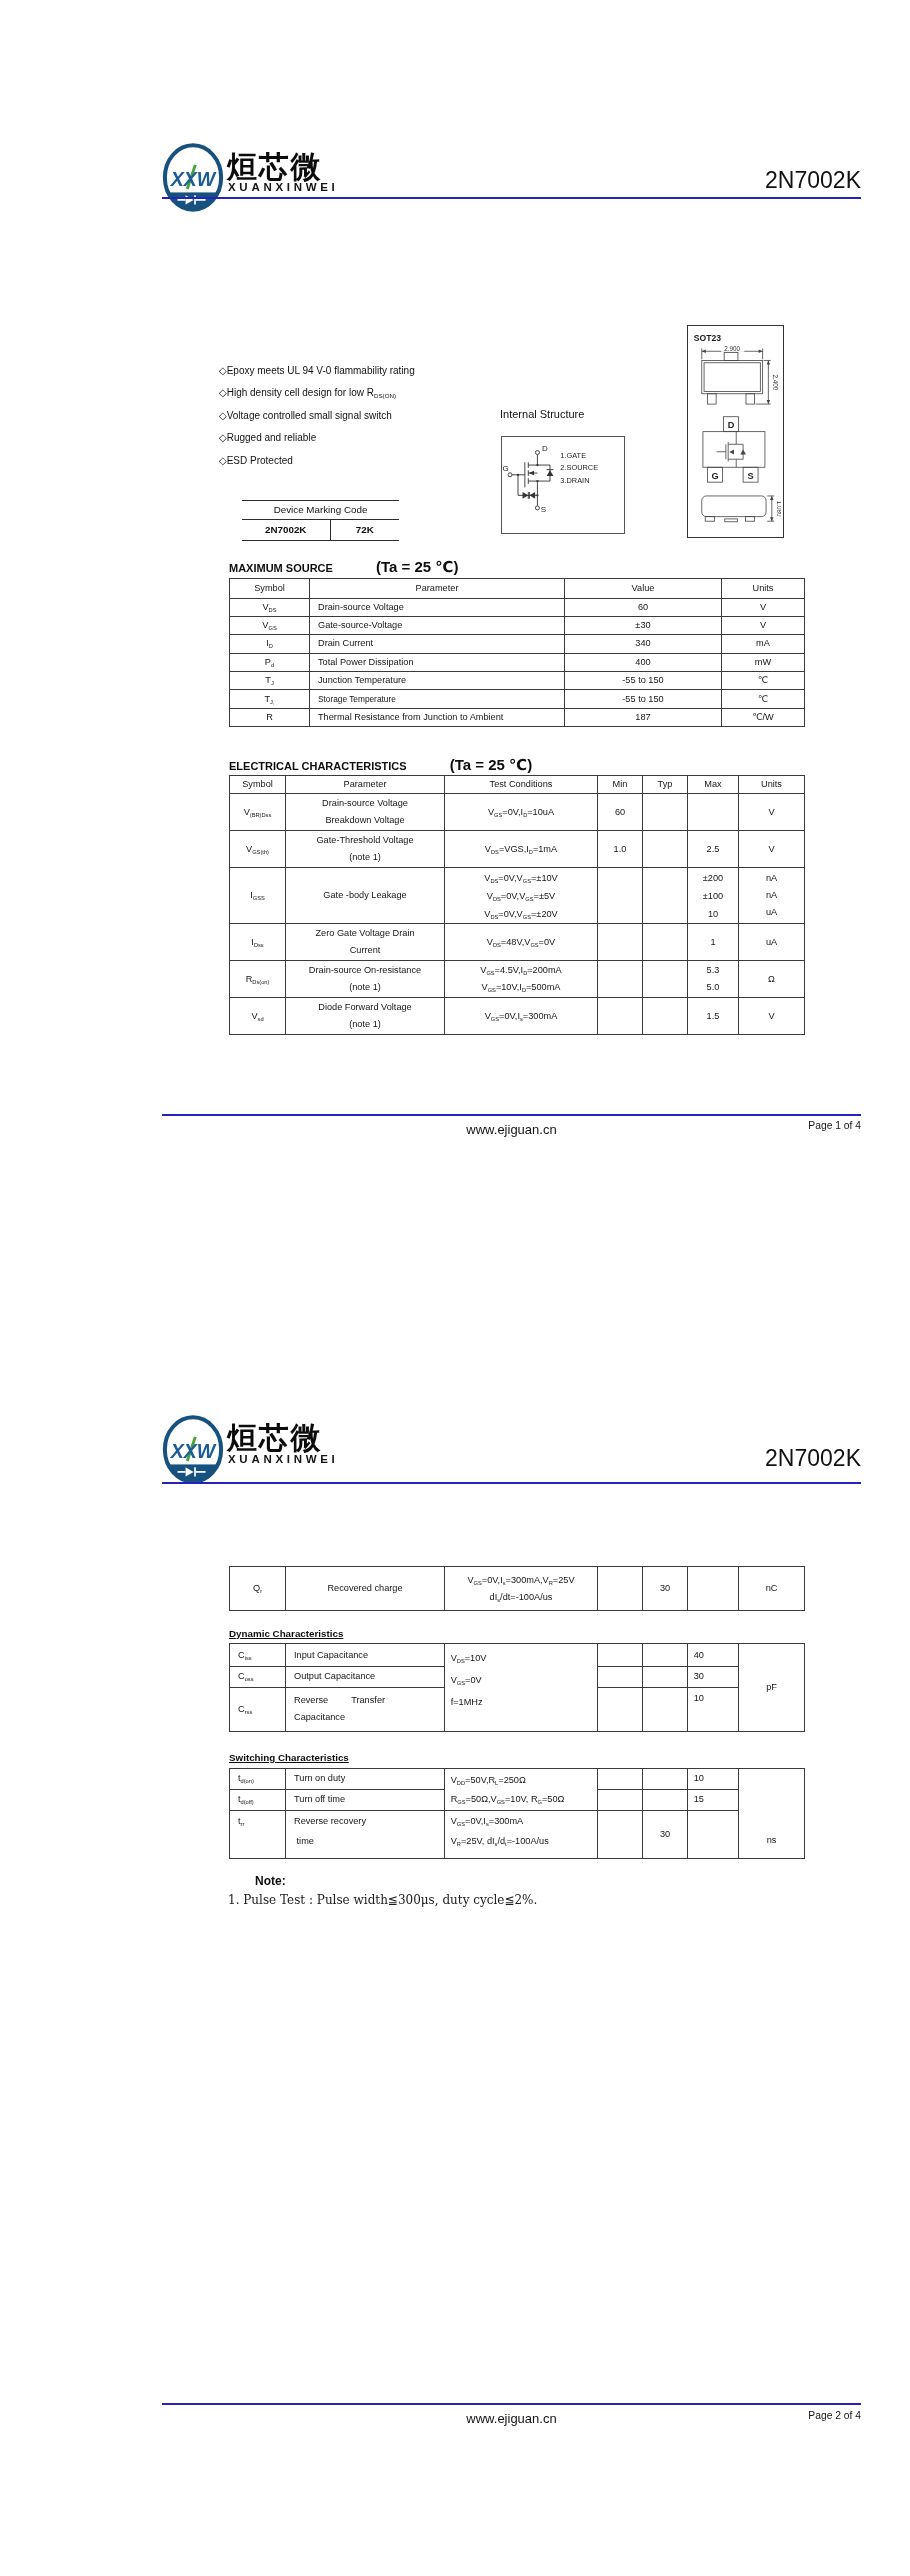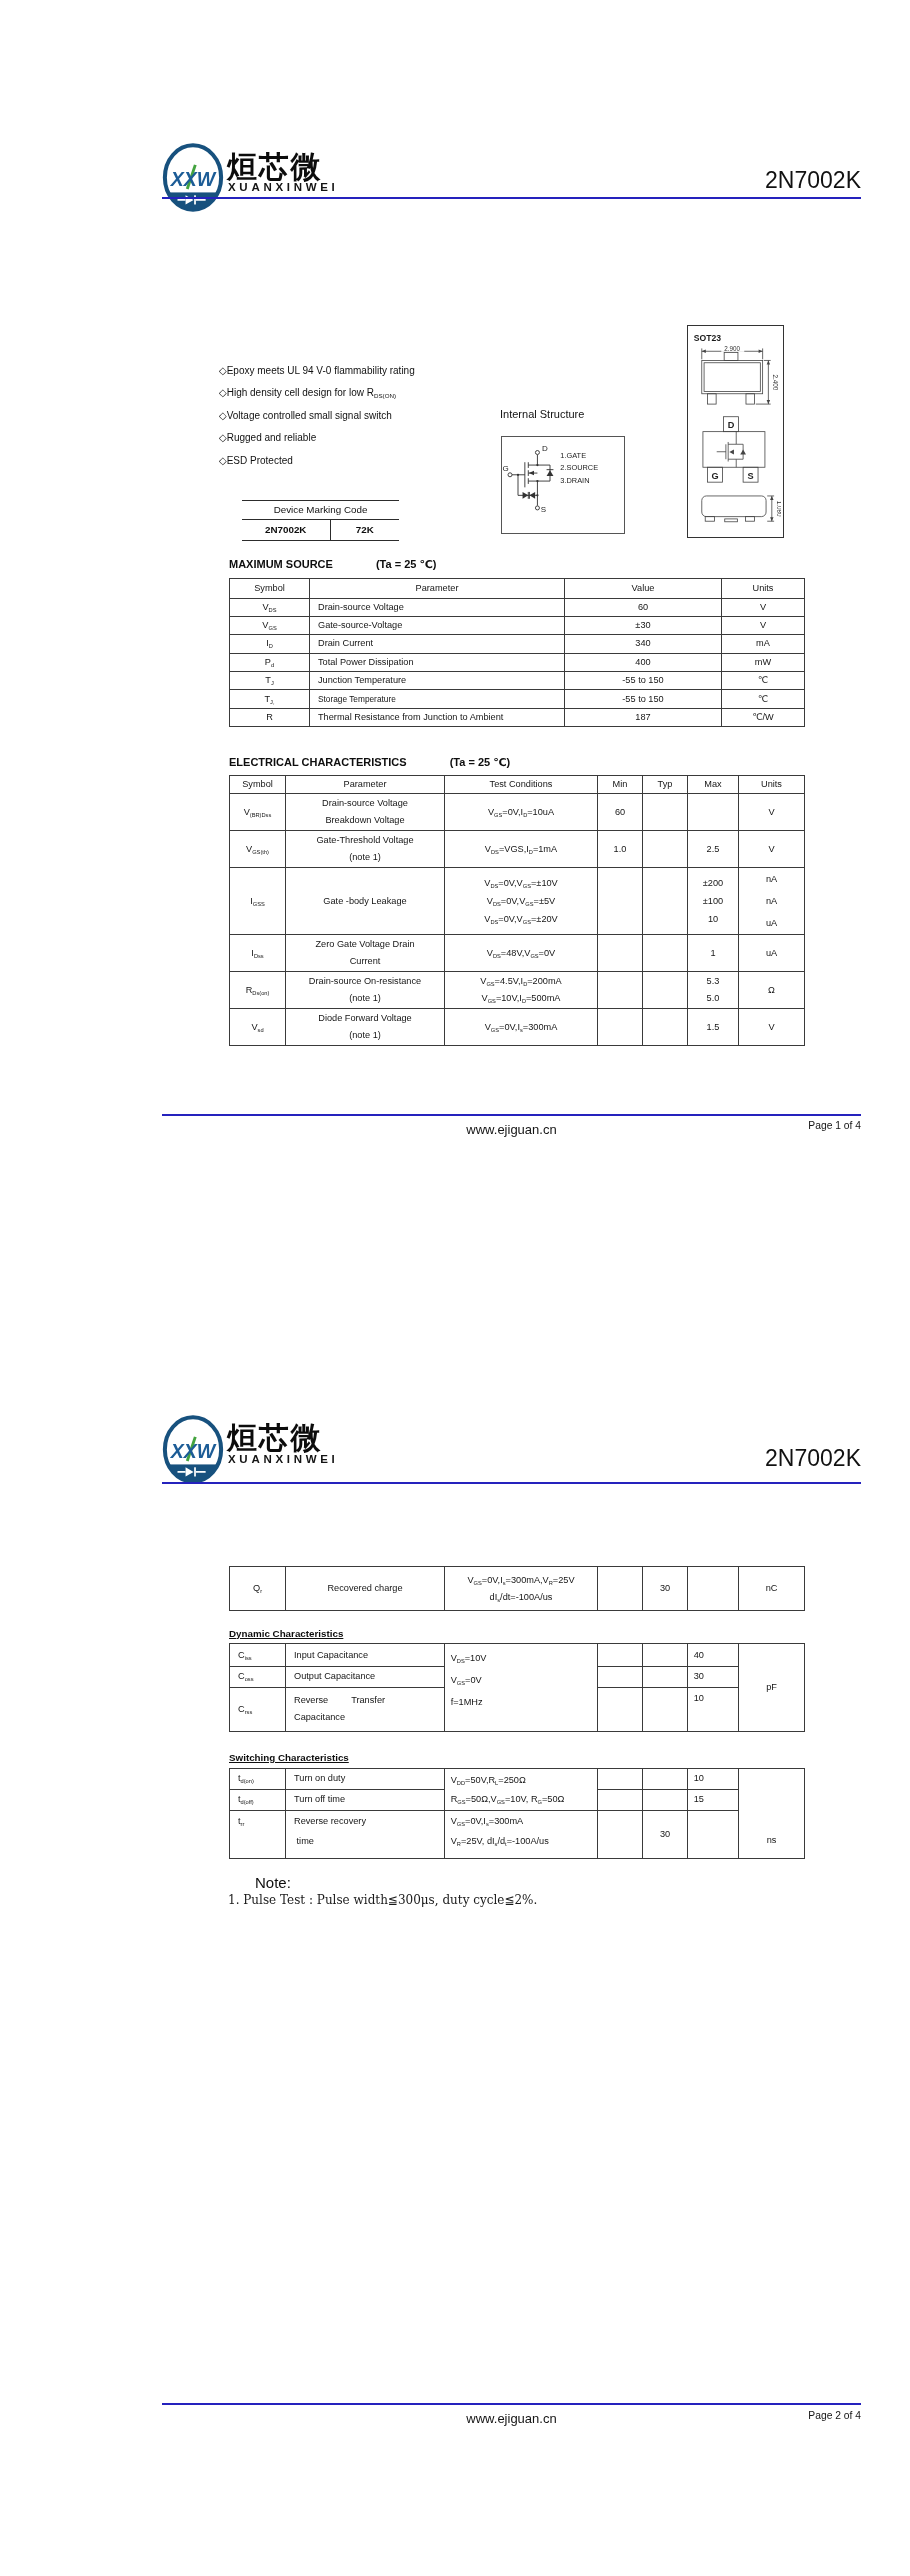--- a/index.html
+++ b/index.html
@@ -9,21 +9,21 @@
   sub{font-size:62%;vertical-align:-0.28em;line-height:0;}
   
   .brand-cn{position:absolute;font-size:30px;font-weight:bold;letter-spacing:1.7px;color:#0c0c0c;white-space:nowrap;}
   .brand-en{position:absolute;font-size:11.5px;font-weight:bold;letter-spacing:3.7px;color:#141414;white-space:nowrap;}
   .part-number{position:absolute;right:49px;font-size:23px;color:#111;white-space:nowrap;}
   .rule{position:absolute;left:162px;width:699px;height:2.3px;background:#2522bd;}
   
   .features{position:absolute;list-style:none;margin:0;padding:0;font-size:10px;line-height:22.4px;color:#111;}
   
   .sec{position:absolute;margin:0;font-size:11px;font-weight:bold;color:#0e0e0e;white-space:nowrap;}
-  .sec .cond{font-size:11px;padding-left:40px;}
+  .sec .cond{font-size:15px;padding-left:40px;}
   .sec-ul{position:absolute;margin:0;font-size:9.8px;font-weight:bold;text-decoration:underline;color:#0e0e0e;}
   
   table.tbl{position:absolute;border-collapse:collapse;table-layout:fixed;background:#fff;border:1.1px solid #3a3a3a;}
   .tbl td,.tbl th{border:0.6px solid #3a3a3a;font-size:9.2px;font-weight:normal;text-align:center;
                   padding:0 2.3px;line-height:17px;color:#151515;overflow:hidden;}
   .tbl .pl{text-align:left;padding-left:8px;}
   .tbl .condl{text-align:left;padding-left:5.7px;}
   .tbl .vtop{vertical-align:top;padding-top:2.9px;line-height:22px;}
   .tbl .vtop2{vertical-align:top;padding-top:1.7px;line-height:19.5px;}
   .tbl .vbot{vertical-align:bottom;padding-bottom:9.2px;}
@@ -34,21 +34,21 @@
   table.marking{position:absolute;border-collapse:collapse;table-layout:fixed;
                 border-top:1.7px solid #2c2c2c;border-bottom:1.7px solid #2c2c2c;}
   .marking th{font-size:9.8px;font-weight:normal;text-align:center;height:15.5px;border-bottom:1.1px solid #2c2c2c;color:#111;}
   .marking td{font-size:9.8px;font-weight:bold;text-align:center;height:18px;color:#0d0d0d;}
   .marking td.divl{border-right:1.1px solid #2c2c2c;}
   
   .int-title{position:absolute;font-size:11px;color:#131313;white-space:nowrap;}
   .int-box{position:absolute;border:1.1px solid #555;background:#fff;}
   .sot-box{position:absolute;border:1.1px solid #333;background:#fff;}
   
-  .note-title{position:absolute;font-size:15px;font-weight:normal;color:#0e0e0e;padding-left:26px;}
+  .note-title{position:absolute;font-size:12px;font-weight:bold;color:#0e0e0e;padding-left:26px;}
   .note-text{position:absolute;font-family:"DejaVu Serif","Liberation Serif",serif;font-size:12px;color:#1a1a1a;white-space:nowrap;}
   
   .footer-site{position:absolute;left:162px;width:699px;text-align:center;font-size:13px;color:#141414;}
   .footer-page{position:absolute;right:49px;font-size:10.3px;color:#141414;white-space:nowrap;}
   svg text{font-family:"Liberation Sans","DejaVu Sans",sans-serif;}
 </style>
 </head>
 <body>
 
 <div id="canvas">
@@ -303,21 +303,21 @@
       <td>2.5</td>
       <td>V</td>
     </tr>
     <tr class="h97">
       <td>I<sub>GSS</sub></td>
       <td>Gate -body Leakage</td>
       <td style="line-height:18px">V<sub>DS</sub>=0V,V<sub>GS</sub>=±10V<br>V<sub>DS</sub>=0V,V<sub>GS</sub>=±5V<br>V<sub>DS</sub>=0V,V<sub>GS</sub>=±20V</td>
       <td></td>
       <td></td>
       <td style="line-height:18px">±200<br>±100<br>10</td>
-      <td style="line-height:22px">nA<br>nA<br>uA</td>
+      <td style="line-height:17px">nA<br>nA<br>uA</td>
     </tr>
     <tr class="h64">
       <td>I<sub>Dss</sub></td>
       <td>Zero Gate Voltage Drain<br>Current</td>
       <td>V<sub>DS</sub>=48V,V<sub>GS</sub>=0V</td>
       <td></td>
       <td></td>
       <td>1</td>
       <td>uA</td>
     </tr>

